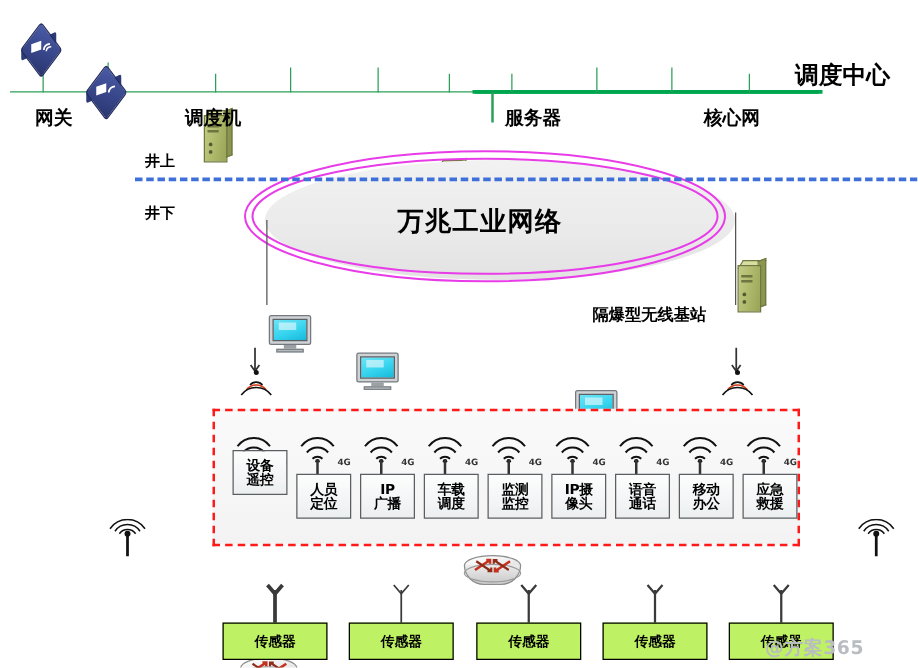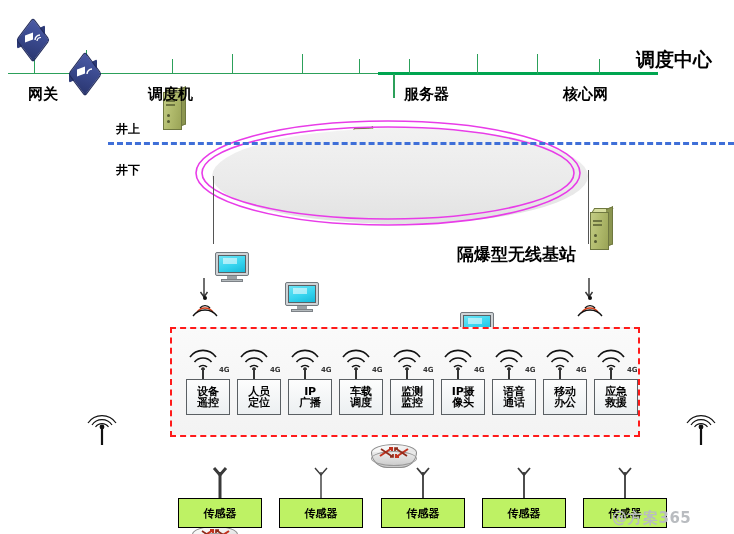--- a/index.html
+++ b/index.html
@@ -258,20 +258,21 @@
   <div class="abs cn-label" style="left:563px;top:85px;font-size:15px;">核心网</div>
   <div class="abs cn-label" style="left:636px;top:47px;font-size:19px;">调度中心</div>
 
   <div id="cloudEllipse" style="left:212px;top:128px;width:376px;height:96px;"></div>
 
   <svg class="abs" style="left:188px;top:110px;" width="400" height="130" viewBox="0 0 400 130">
     <ellipse cx="200" cy="63" rx="192" ry="52" fill="none" stroke="#e83ce8" stroke-width="1.6"></ellipse>
     <ellipse cx="200" cy="63" rx="186" ry="46" fill="none" stroke="#e83ce8" stroke-width="1.6"></ellipse>
   </svg>
 
+  <div class="abs cn-label" style="left:318px;top:163px;font-size:21px;letter-spacing:1px;">万兆工业网络</div>
 
   <div id="mineSplit" style="left:108px;top:142px;width:626px;"></div>
   <div class="abs cn-label" style="left:116px;top:121px;font-size:12px;">井上</div>
   <div class="abs cn-label" style="left:116px;top:162px;font-size:12px;">井下</div>
 
   <div class="abs router" style="left:371px;top:96px;">
     <div class="top"></div>
       <div class="bot"></div>
       <div class="ring"></div>
     <svg width="32" height="15" viewBox="0 0 32 15">
@@ -288,21 +289,21 @@
       <path d="M2 11 L14 3 M11 3 L14 3 L14 6" stroke="#c2321f" stroke-width="2.1" fill="none"></path>
       <path d="M30 4 L18 12 M21 12 L18 12 L18 9" stroke="#c2321f" stroke-width="2.1" fill="none"></path>
       <path d="M3 4 L15 12 M12 12 L15 12 L15 9" stroke="#8e2b1a" stroke-width="1.7" fill="none"></path>
       <path d="M29 11 L17 3 M20 3 L17 3 L17 6" stroke="#8e2b1a" stroke-width="1.7" fill="none"></path>
     </svg>
   </div>
 
   <div class="vline" style="left:213px;top:176px;height:68px;"></div>
   <div class="vline" style="left:588px;top:170px;height:74px;"></div>
 
-  <div class="abs cn-label" style="left:411px;top:243px;font-size:17px;padding-left:46px;">隔爆型无线基站</div>
+  <div class="abs cn-label" style="left:428px;top:243px;font-size:13px;padding-left:46px;">隔爆型无线基站</div>
 
   <svg class="abs" style="left:198px;top:278px;" width="12" height="24" viewBox="0 0 12 24">
     <path d="M6 0 L6 18 M2.5 14 L6 19 L9.5 14" stroke="#333" stroke-width="1.4" fill="none"></path>
   </svg>
   <svg class="abs" style="left:583px;top:278px;" width="12" height="24" viewBox="0 0 12 24">
     <path d="M6 0 L6 18 M2.5 14 L6 19 L9.5 14" stroke="#333" stroke-width="1.4" fill="none"></path>
   </svg>
   <svg class="abs" style="left:188px;top:292px;" width="34" height="26" viewBox="0 0 34 26">
     <circle cx="17" cy="6" r="2" fill="#111"></circle>
     <path d="M9 20 A10 10 0 0 1 25 20" fill="none" stroke="#d33a14" stroke-width="1.3"></path>
@@ -319,21 +320,21 @@
   <div id="coverage" style="left:170px;top:327px;width:470px;height:110px;"></div>
   <div id="appRow">
       <svg viewBox="0 0 30 22" width="30" height="22" class="abs" style="left: 188px; top: 348px;">
         <path d="M2 9 A16 16 0 0 1 28 9" fill="none" stroke="#111" stroke-width="1.6"></path>
         <path d="M6.5 14 A11 11 0 0 1 23.5 14" fill="none" stroke="#111" stroke-width="1.6"></path>
         <path d="M11 19 A6 6 0 0 1 19 19" fill="none" stroke="#111" stroke-width="1.6"></path>
         <circle cx="15" cy="21" r="1.8" fill="#111"></circle>
       </svg>
       <div class="vline-dark" style="left: 202px; top: 368px; height: 12px;"></div>
       <div class="fourg" style="left: 219px; top: 366px;">4G</div>
-      <div class="appbox" style="left: 186px; top: 379px; width: 44px; height: 36px;">
+      <div class="appbox" style="left: 186px; top: 360px; width: 44px; height: 36px;">
         <span>设备</span>
         <span>遥控</span>
       </div>
       <svg viewBox="0 0 30 22" width="30" height="22" class="abs" style="left: 239px; top: 348px;">
         <path d="M2 9 A16 16 0 0 1 28 9" fill="none" stroke="#111" stroke-width="1.6"></path>
         <path d="M6.5 14 A11 11 0 0 1 23.5 14" fill="none" stroke="#111" stroke-width="1.6"></path>
         <path d="M11 19 A6 6 0 0 1 19 19" fill="none" stroke="#111" stroke-width="1.6"></path>
         <circle cx="15" cy="21" r="1.8" fill="#111"></circle>
       </svg>
       <div class="vline-dark" style="left: 253px; top: 368px; height: 12px;"></div>

